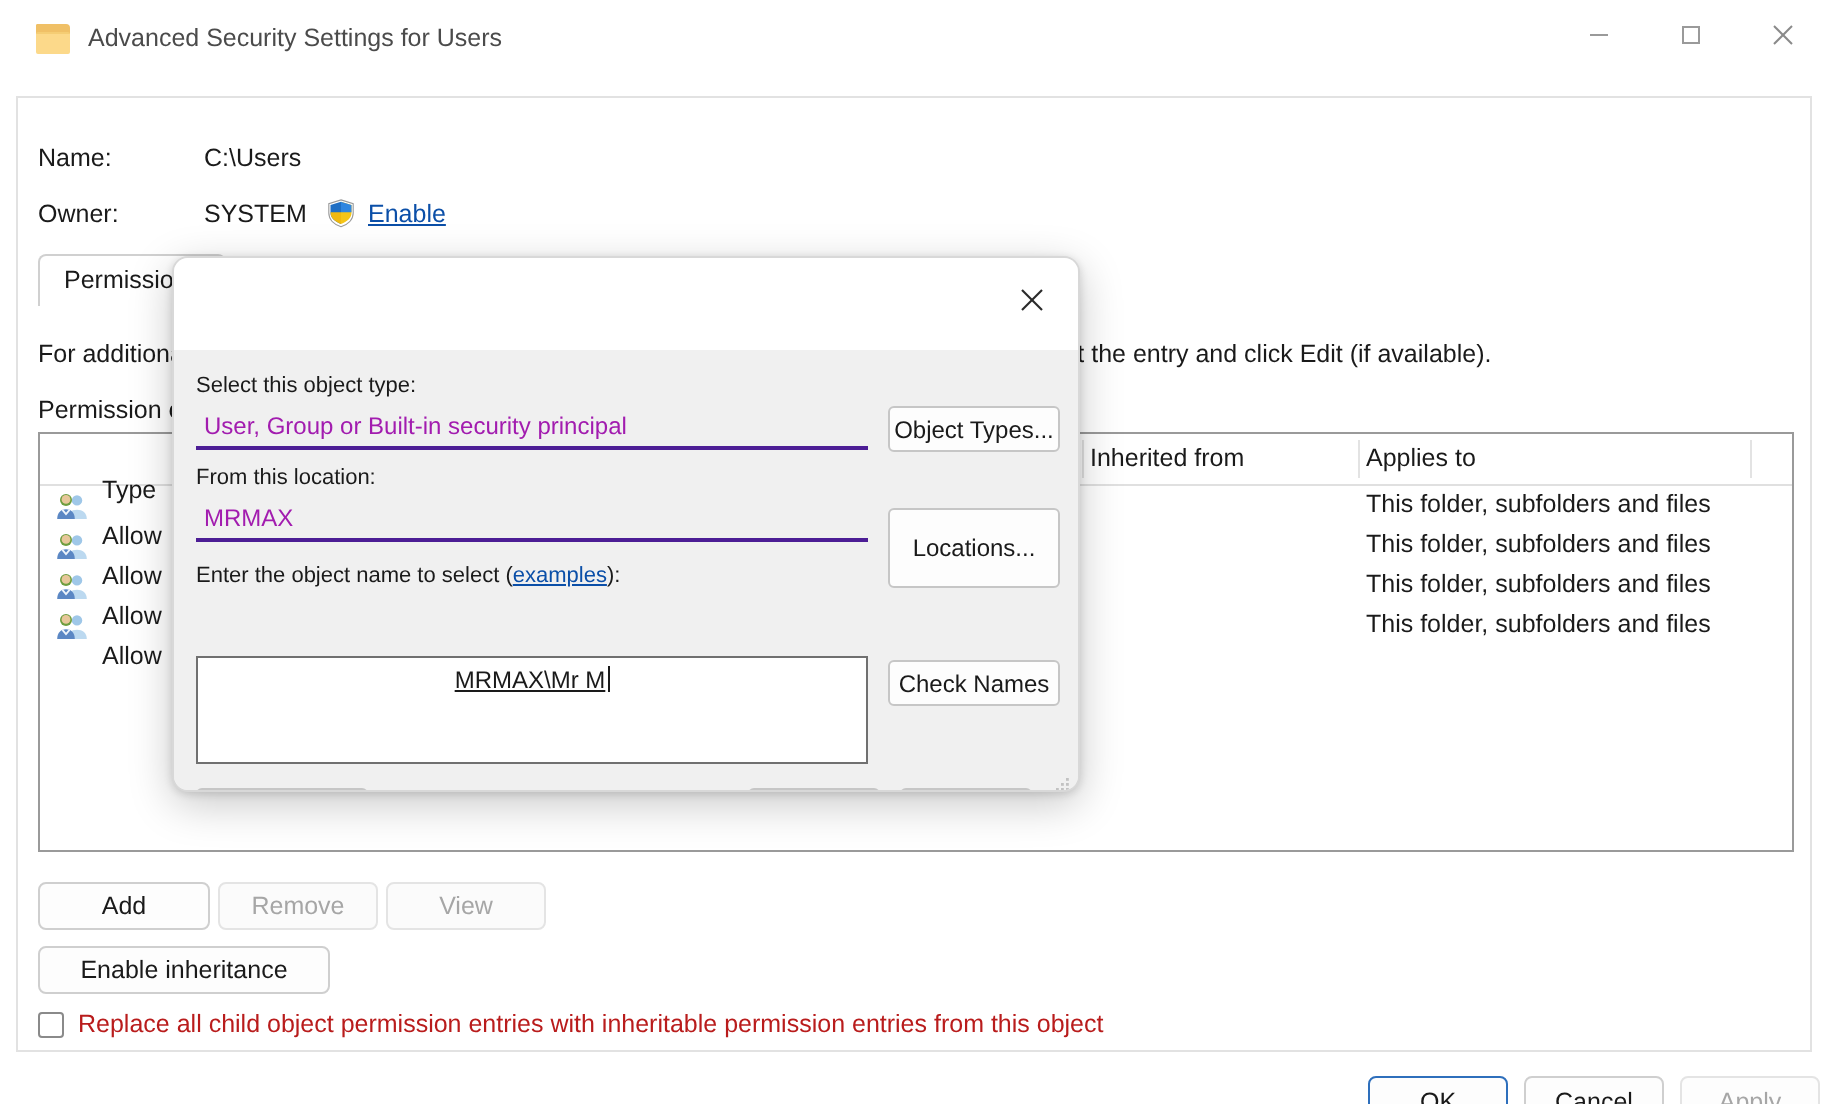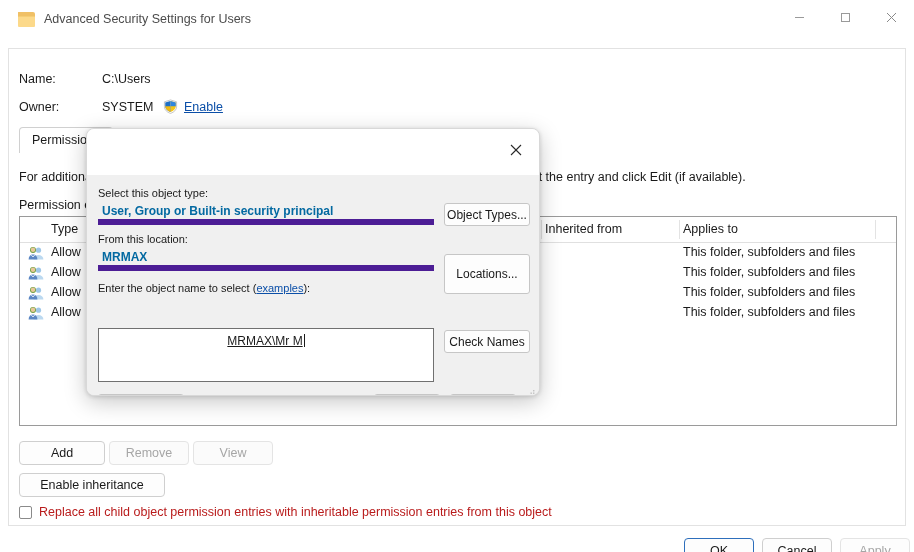--- a/index.html
+++ b/index.html
@@ -169,21 +169,21 @@
     font-size: 12.5px;
     color: #1a1a1a;
     white-space: nowrap;
   }
   .row-icon {
     position: absolute;
     left: 8px; top: 3px;
     width: 16px; height: 14px;
   }
   
-  .col-type    { left: 31px; }
+  .col-type    { left: 31px; margin-top: 16px; }
   .col-princ   { left: 126px; }
   .col-access  { left: 330px; }
   .col-inherit { left: 525px; }
   .col-applies { left: 663px; text-align: right; }
   .sep-1 { left: 122px; }
   .sep-2 { left: 326px; }
   .sep-3 { left: 521px; }
   .sep-4 { left: 659px; }
   .sep-5 { left: 855px; }
 
@@ -301,28 +301,27 @@
   .dlg-label {
     position: absolute;
     font-size: 11px;
     color: #1a1a1a;
     white-space: nowrap;
   }
   .flatinput {
     position: absolute;
     background: #f0f0f0;
     border: none;
-    border-bottom: 6px solid #4c1d95;
+    border-bottom: 2px solid #4c1d95;
     font-size: 12px;
-    color: #0369a1;
+    color: #a21caf;
     font-family: "Liberation Sans", sans-serif;
     padding: 0 0 2px 4px;
     box-sizing: border-box;
     outline: none;
-    font-weight: bold;
   }
   .dlg-btn {
     position: absolute;
     font-size: 12px;
     color: #1a1a1a;
     background: #fdfdfd;
     border: 1px solid #c6c6c6;
     border-radius: 3px;
     box-sizing: border-box;
     cursor: pointer;

